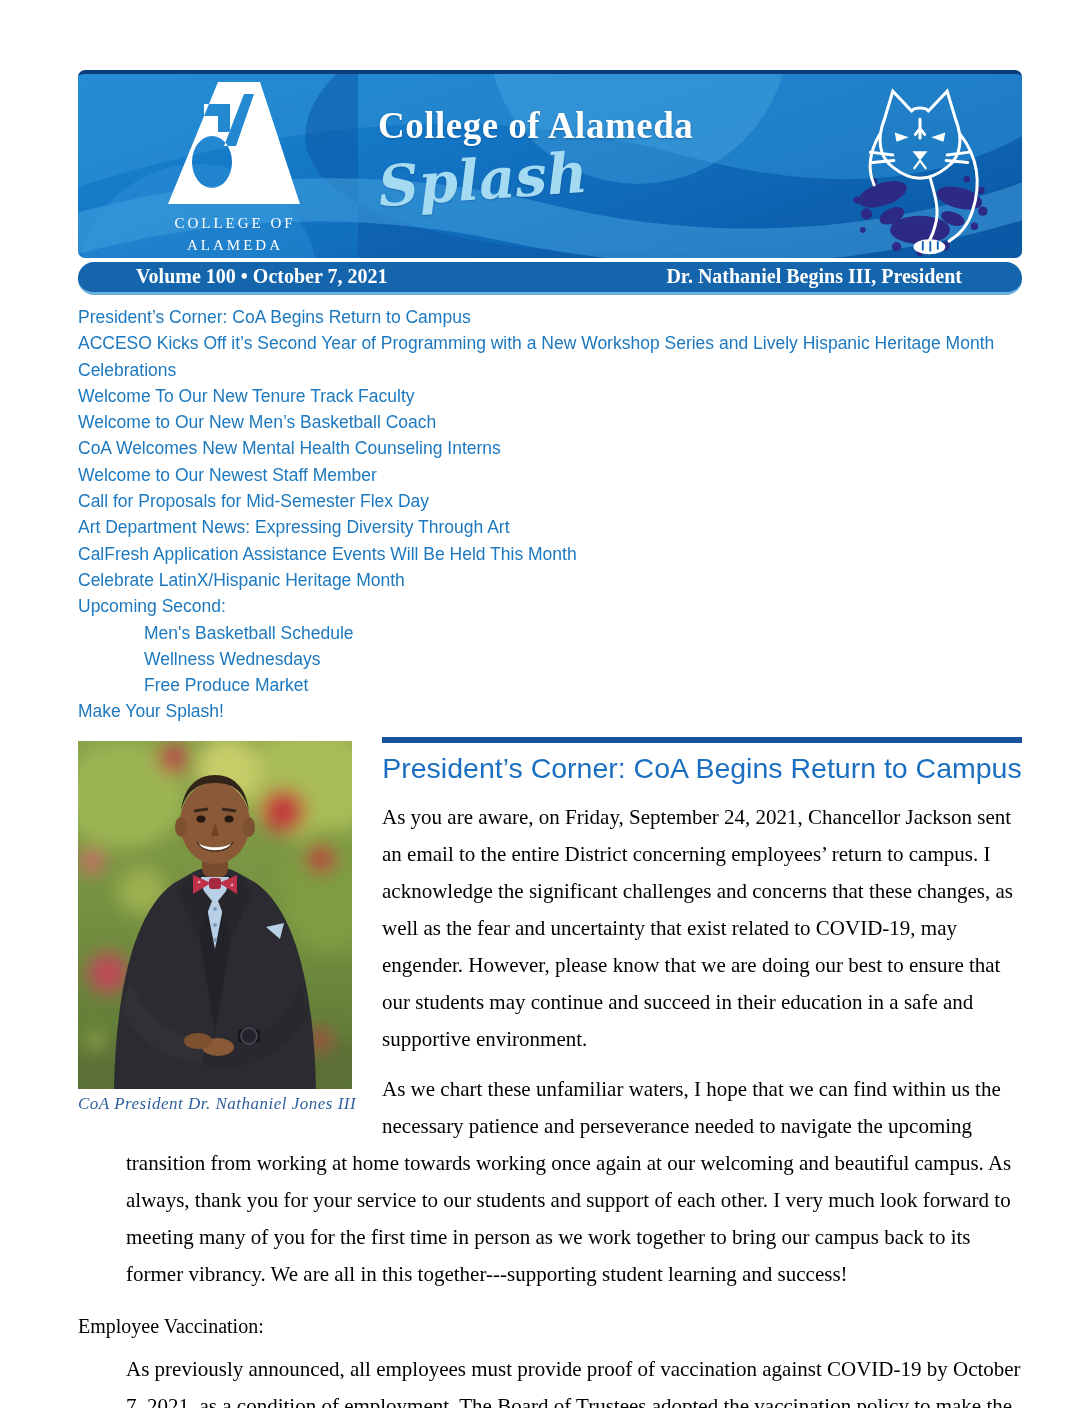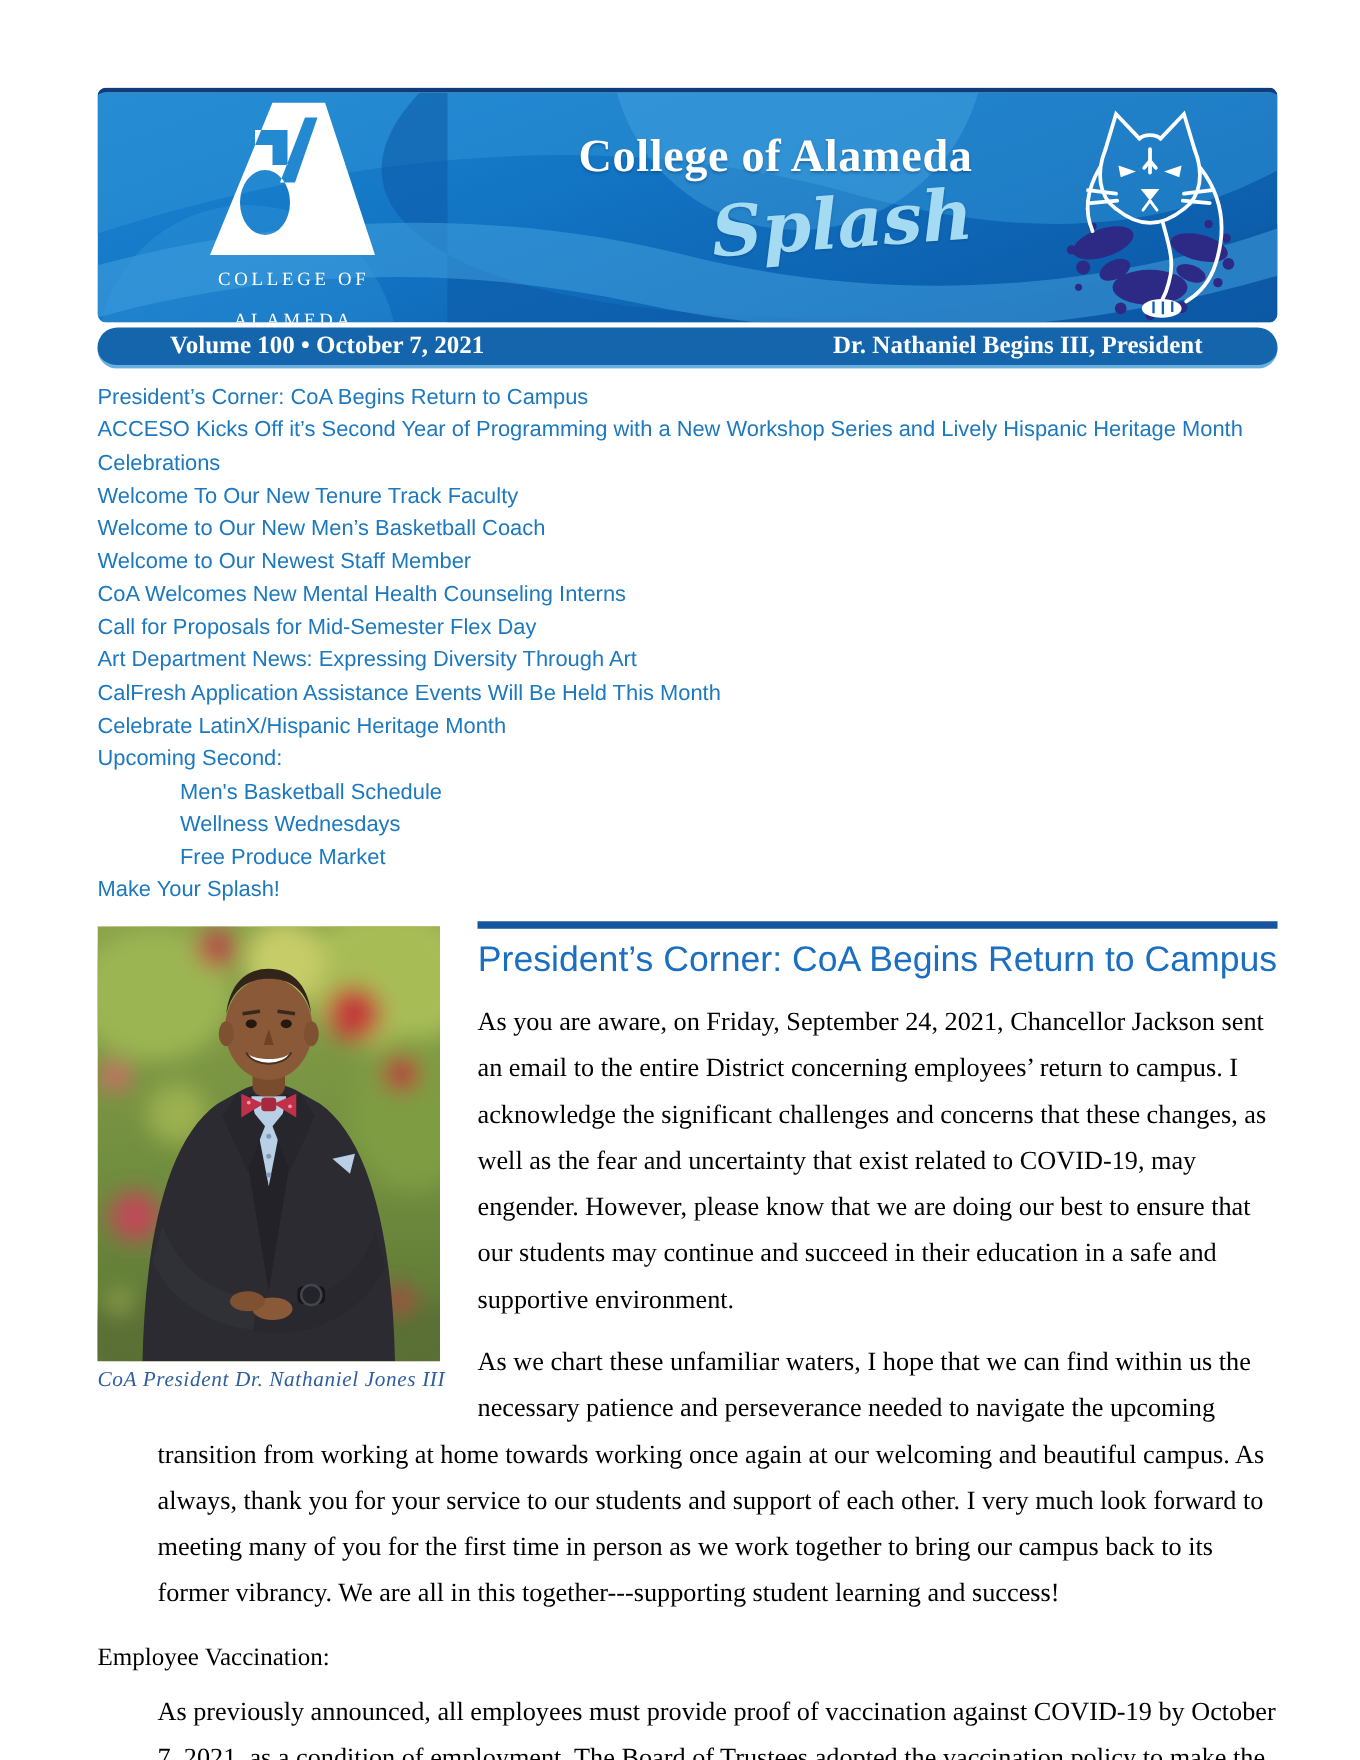--- a/index.html
+++ b/index.html
@@ -24,21 +24,21 @@
   }
   .banner svg.swoosh { position: absolute; inset: 0; }
   .banner-logo {
     position: absolute; left: 52px; top: 8px; width: 210px; text-align: center;
   }
   .banner-logo .logo-caption {
     color: #fff; font-family: "Liberation Serif", serif;
     font-size: 15px; letter-spacing: 3px; line-height: 19px; margin-top: 6px;
   }
   .banner-title-wrap {
-    position: absolute; left: 300px; top: 30px; width: 400px; text-align: right;
+    position: absolute; left: 300px; top: 30px; width: 400px; text-align: left;
   }
   .banner-title {
     color: #ffffff; font-family: "Liberation Serif", serif;
     font-weight: bold; font-size: 37px; letter-spacing: 0.5px;
     text-shadow: 0 1px 2px rgba(0,40,90,.35);
   }
   .banner-subtitle {
     color: #a5daf3; font-family: "DejaVu Serif", serif;
     font-style: italic; font-weight: bold; font-size: 56px; line-height: 60px;
     transform: rotate(-4deg); display: inline-block; margin-top: 2px;
@@ -119,21 +119,21 @@
     </svg>
 
     <div class="banner-logo">
       <svg width="150" height="122" viewBox="0 0 150 122">
         <path fill-rule="evenodd" fill="#ffffff" d="M58,0 L100,0 L140,122 L8,122 Z
              M52,80 m-20,0 a20,26 0 1,0 40,0 a20,26 0 1,0 -40,0
              M44,22 L70,22 L70,50 L58,50 L58,34 L44,34 Z
              M84,12 L94,12 L76,64 L64,64 Z"></path>
       </svg>
       <div class="logo-caption">COLLEGE OF</div>
-      <div class="logo-caption" style="margin-top:14px">ALAMEDA</div>
+      <div class="logo-caption" style="margin-top:3px">ALAMEDA</div>
     </div>
 
     <div class="banner-title-wrap">
       <div class="banner-title">College of Alameda</div>
       <div class="banner-subtitle">Splash</div>
     </div>
 
     <div class="banner-mascot">
       <svg width="168" height="178" viewBox="0 0 170 190">
 
@@ -193,22 +193,22 @@
   <div class="volume-bar">
     <span>Volume 100 • October 7, 2021</span>
     <span>Dr. Nathaniel Begins III, President</span>
   </div>
 
   <nav class="toc">
     <a>President’s Corner: CoA Begins Return to Campus</a>
     <a>ACCESO Kicks Off it’s Second Year of Programming with a New Workshop Series and Lively Hispanic Heritage Month Celebrations</a>
     <a>Welcome To Our New Tenure Track Faculty</a>
     <a>Welcome to Our New Men’s Basketball Coach</a>
+    <a>CoA Welcomes New Mental Health Counseling Interns</a>
     <a>Welcome to Our Newest Staff Member</a>
-    <a>CoA Welcomes New Mental Health Counseling Interns</a>
     <a>Call for Proposals for Mid-Semester Flex Day</a>
     <a>Art Department News: Expressing Diversity Through Art</a>
     <a>CalFresh Application Assistance Events Will Be Held This Month</a>
     <a>Celebrate LatinX/Hispanic Heritage Month</a>
     <a>Upcoming Second:</a>
     <a class="indent">Men's Basketball Schedule</a>
     <a class="indent">Wellness Wednesdays</a>
     <a class="indent">Free Produce Market</a>
     <a>Make Your Splash!</a>
   </nav>

